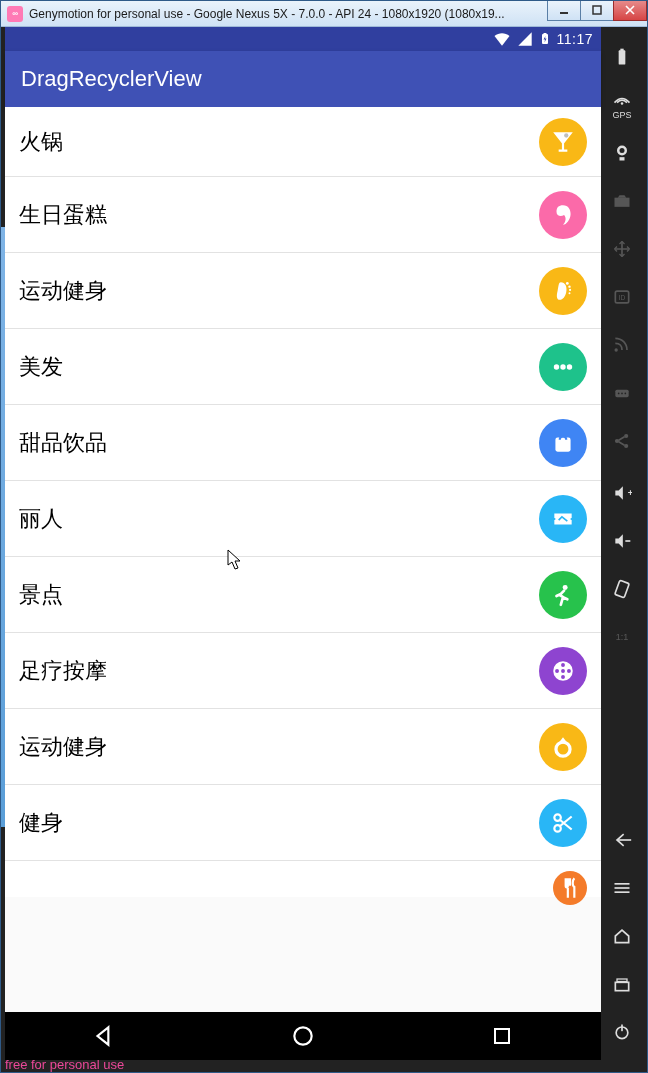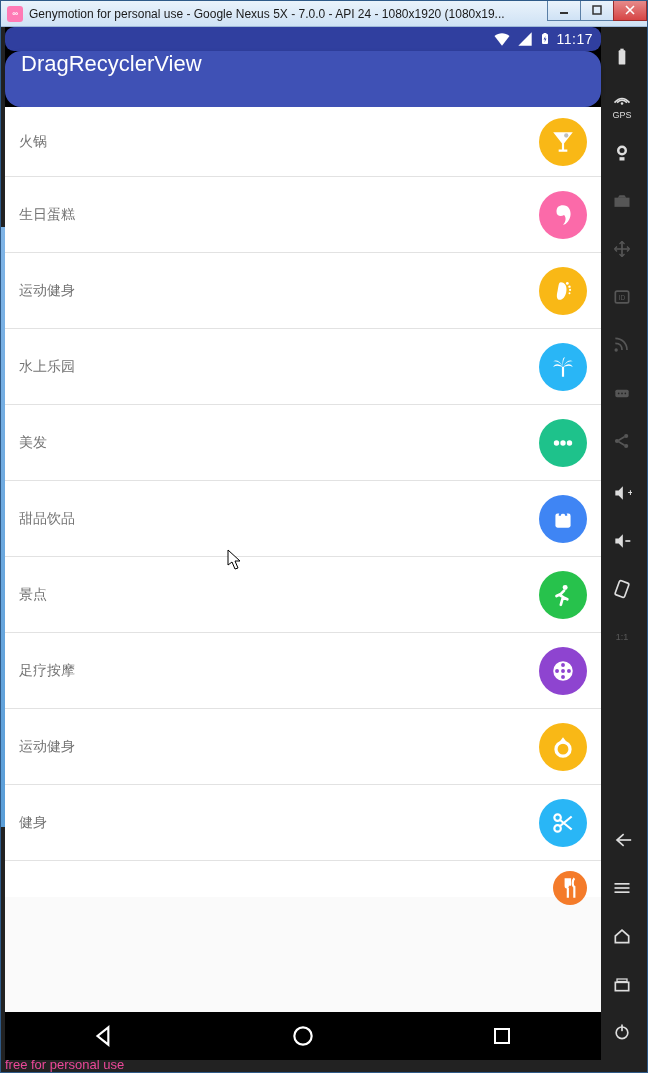--- a/index.html
+++ b/index.html
@@ -14,28 +14,28 @@
   .titlebar .win-btns { display: flex; height: 20px; margin-top:-6px;}
   .titlebar .win-btn { width: 34px; height: 20px; display:flex; align-items:center; justify-content:center; font-size:12px; border:1px solid #5a7fa6; border-top:none; margin-left:-1px; background: linear-gradient(#eaf3fb,#cfe2f5); color:#333;}
   .titlebar .win-btn.close { background: linear-gradient(#e68a8a,#d64545); color:#fff; border-color:#9a2c2c;}
   .titlebar .win-btn svg { width:10px; height:10px; }
 
   
   .client { position:absolute; top:26px; left:0; right:0; bottom:0; background:#222; }
 
   
   .device { position:absolute; top:0; left:4px; width:596px; bottom:12px; background:#000; }
-  .statusbar { height:24px; background:#303f9f; display:flex; align-items:center; justify-content:flex-end; color:#fff; padding:0 8px; gap:6px; font-size:14px;border-radius:9px; }
+  .statusbar { height:24px; background:#303f9f; display:flex; align-items:center; justify-content:flex-end; color:#fff; padding:0 8px; gap:6px; font-size:14px; }
   .statusbar svg { fill:#fff; }
   .statusbar .clock { font-weight:500; letter-spacing:0.5px;}
-  .appbar { height:56px; background:#3f51b5; display:flex; align-items:flex-start; color:#fff; padding:0 16px; font-size:22px; font-weight:500; box-shadow:0 2px 4px rgba(0,0,0,.25);border-radius:16px;}
+  .appbar { height:56px; background:#3f51b5; display:flex; align-items:center; color:#fff; padding:0 16px; font-size:22px; font-weight:500; box-shadow:0 2px 4px rgba(0,0,0,.25);}
   .list { position:absolute; top:80px; left:0; right:0; bottom:48px; background:#fafafa; overflow:hidden; }
   .row { height:76px; display:flex; align-items:center; padding:0 14px; border-bottom:1px solid #e2e2e2; background:#fff; }
   .row:first-child{ height:70px; }
-  .row-label { flex:1; font-size:14px; color:#737373; }
+  .row-label { flex:1; font-size:22px; color:#000000; }
   .row-icn { width:48px; height:48px; border-radius:50%; display:flex; align-items:center; justify-content:center; color:#fff; }
   .row-icn svg { width:26px; height:26px; fill:#fff; }
 
   .list .partial { height:36px; border-bottom:none; }
   .list .partial .row-icn{ width:34px; height:34px; margin-bottom:-18px;}
 
   .navbar { position:absolute; left:0; right:0; bottom:0; height:48px; background:#000; display:flex; align-items:center; justify-content:space-around; }
   .navbar .nav-btn { width:60px; height:48px; display:flex; align-items:center; justify-content:center; }
   .navbar .nav-btn svg { stroke:#fff; fill:none; stroke-width:2; }
 
@@ -133,44 +133,44 @@
               <svg viewBox="0 0 24 24">
                 <path d="M10 4 C14 4 16 8 15 13 C14 18 11 21 8 20 C6 19 6 16 7 12 C8 7 8 4 10 4 Z" fill="#fff"></path>
                 <circle cx="16" cy="5" r="1.3" fill="#fff"></circle>
                 <circle cx="18" cy="8" r="1.1" fill="#fff"></circle>
                 <circle cx="18.5" cy="11" r="1" fill="#fff"></circle>
                 <circle cx="18" cy="14" r="0.9" fill="#fff"></circle>
               </svg>
             </div>
           </div>
           <div class="row">
-            <div class="row-label">水上乐园</div>
-            <div class="row-icn" style="background: rgb(41, 182, 246);">
-              <svg viewBox="0 0 24 24">
-                <rect x="11" y="12" width="2" height="9" fill="#fff"></rect>
-                <path d="M12 12 C8 8 4 9 3 12 C6 10 9 11 12 12 M12 12 C9 6 5 5 3 7 C7 6 10 9 12 12 M12 12 C16 8 20 9 21 12 C18 10 15 11 12 12 M12 12 C15 6 19 5 21 7 C17 6 14 9 12 12 M12 12 C11 6 12 3 14 3 C12 5 12 9 12 12" fill="#fff"></path>
-              </svg>
-            </div>
-          </div>
-          <div class="row">
             <div class="row-label">美发</div>
             <div class="row-icn" style="background: rgb(30, 194, 139);">
               <svg viewBox="0 0 24 24">
                 <circle cx="6" cy="12" r="2.5" fill="#fff"></circle>
                 <circle cx="12" cy="12" r="2.5" fill="#fff"></circle>
                 <circle cx="18" cy="12" r="2.5" fill="#fff"></circle>
               </svg>
             </div>
           </div>
           <div class="row">
             <div class="row-label">甜品饮品</div>
             <div class="row-icn" style="background: rgb(63, 133, 244);">
               <svg viewBox="0 0 24 24">
                 <rect x="5" y="7" width="14" height="13" rx="2" fill="#fff"></rect>
                 <path d="M9 9 C9 5 15 5 15 9" stroke="#3f85f4" fill="none" stroke-width="2"></path>
+              </svg>
+            </div>
+          </div>
+          <div class="row">
+            <div class="row-label">丽人</div>
+            <div class="row-icn" style="background: rgb(41, 182, 246);">
+              <svg viewBox="0 0 24 24">
+                <path d="M4 7 L20 7 L20 11 C18.5 11 18.5 13 20 13 L20 17 L4 17 L4 13 C5.5 13 5.5 11 4 11 Z" fill="#fff"></path>
+                <path d="M8 13 L11 10 L16 14" stroke="#29b6f6" fill="none" stroke-width="1.5"></path>
               </svg>
             </div>
           </div>
           <div class="row">
             <div class="row-label">景点</div>
             <div class="row-icn" style="background: rgb(39, 194, 76);">
               <svg viewBox="0 0 24 24">
                 <circle cx="14" cy="5" r="2.3" fill="#fff"></circle>
                 <path d="M13 8 L9 12 L12 14 L10 21 M12 14 L16 16 M10 11 L6 13" stroke="#fff" stroke-width="2.5" fill="none" stroke-linecap="round"></path>
               </svg>

